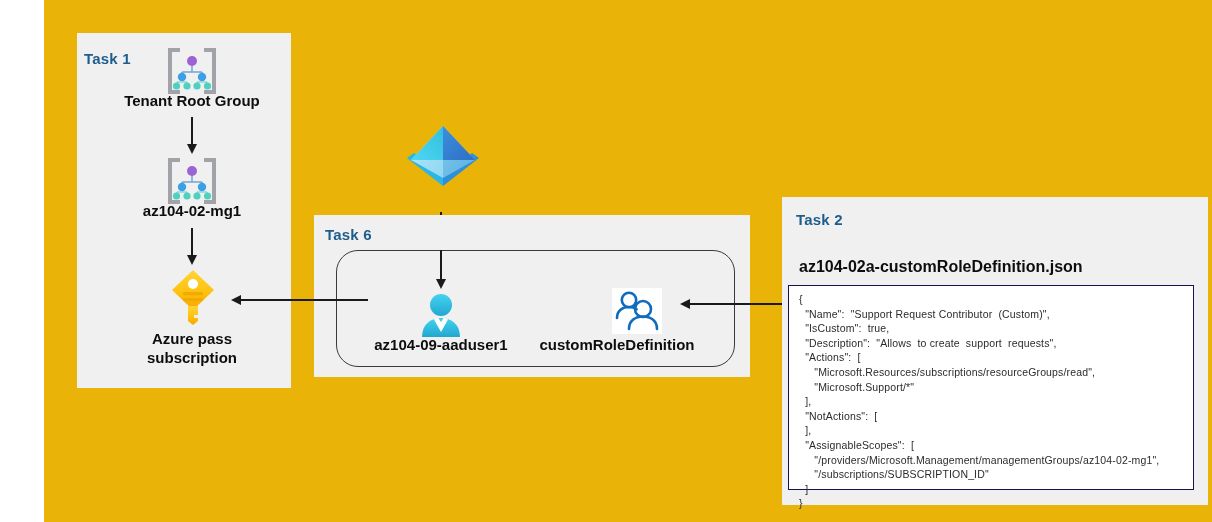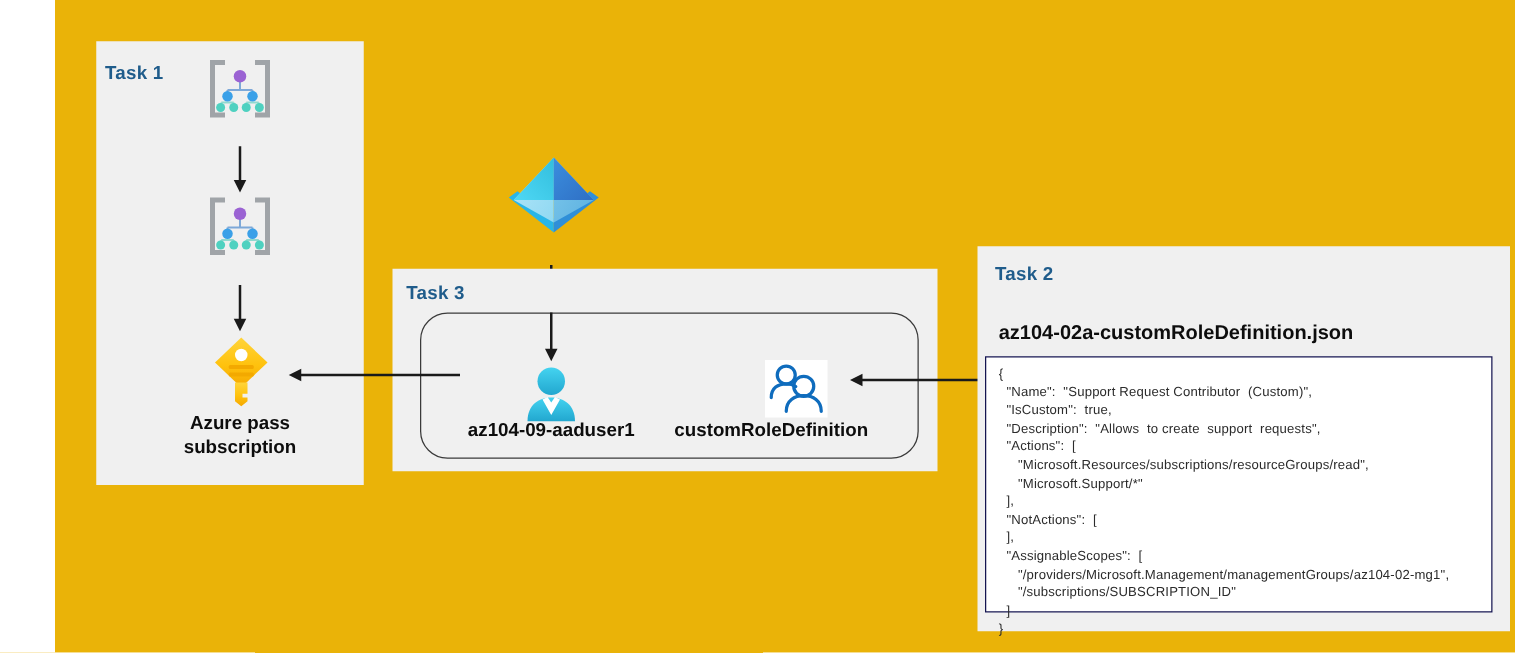--- a/index.html
+++ b/index.html
@@ -117,20 +117,21 @@
       <circle cx="28" cy="14" r="5" fill="#9b63d3"></circle>
       <circle cx="18" cy="30" r="4.2" fill="#3aa0e8"></circle>
       <circle cx="38" cy="30" r="4.2" fill="#3aa0e8"></circle>
       <circle cx="12.5" cy="39" r="3.6" fill="#4fd1c0"></circle>
       <circle cx="23" cy="39" r="3.6" fill="#4fd1c0"></circle>
       <circle cx="33" cy="39" r="3.6" fill="#4fd1c0"></circle>
       <circle cx="43.5" cy="39" r="3.6" fill="#4fd1c0"></circle>
     </svg>
   </div>
 
+  <div class="node-label" style="left:48px; top:92px; width:200px;">Tenant Root Group</div>
 
   <div class="connector" style="left:147px; top:117px; width:1.6px; height:28px;"></div>
   <div class="arrow-head arrow-down" style="left:143px; top:144px;"></div>
 
   <div class="icon-box" style="left:120px; top:157px; width:56px; height:48px;">
     <svg width="56" height="48" viewBox="0 0 56 48">
       <path d="M14 3 L6 3 L6 45 L14 45" fill="none" stroke="#a0a4a8" stroke-width="4" stroke-linecap="square"></path>
       <path d="M42 3 L50 3 L50 45 L42 45" fill="none" stroke="#a0a4a8" stroke-width="4" stroke-linecap="square"></path>
       <line x1="28" y1="17" x2="28" y2="25" stroke="#7da8d8" stroke-width="1.6"></line>
       <line x1="18" y1="25" x2="38" y2="25" stroke="#7da8d8" stroke-width="1.6"></line>
@@ -147,20 +148,21 @@
       <circle cx="28" cy="14" r="5" fill="#9b63d3"></circle>
       <circle cx="18" cy="30" r="4.2" fill="#3aa0e8"></circle>
       <circle cx="38" cy="30" r="4.2" fill="#3aa0e8"></circle>
       <circle cx="12.5" cy="39" r="3.6" fill="#4fd1c0"></circle>
       <circle cx="23" cy="39" r="3.6" fill="#4fd1c0"></circle>
       <circle cx="33" cy="39" r="3.6" fill="#4fd1c0"></circle>
       <circle cx="43.5" cy="39" r="3.6" fill="#4fd1c0"></circle>
     </svg>
   </div>
 
+  <div class="node-label" style="left:48px; top:202px; width:200px;">az104-02-mg1</div>
 
   <div class="connector" style="left:147px; top:228px; width:1.6px; height:28px;"></div>
   <div class="arrow-head arrow-down" style="left:143px; top:255px;"></div>
 
   <div class="icon-box" style="left:123px; top:268px; width:52px; height:58px;">
     <svg width="52" height="58" viewBox="0 0 52 58">
       <defs>
         <linearGradient id="keyGrad" x1="0" y1="0" x2="0" y2="1">
           <stop offset="0%" stop-color="#ffd43a"></stop>
           <stop offset="55%" stop-color="#ffc20e"></stop>
@@ -208,21 +210,21 @@
       <path d="M39 6 L71 40 L39 40 Z" fill="url(#tRight)"></path>
     </svg>
   </div>
 
 
   <div class="connector" style="left:396px; top:212px; width:1.6px; height:68px;"></div>
   <div class="arrow-head arrow-down" style="left:392px; top:279px;"></div>
 
   <div class="panel" style="left:270px; top:215px; width:436px; height:162px;"></div>
 
-  <div class="task-label" style="left:281px; top:226px;">Task 3</div>
+  <div class="task-label" style="left:281px; top:226px;">Task 6</div>
 
   <div class="round-group" style="left:292px; top:250px; width:397px; height:115px;"></div>
 
   <div class="connector" style="left:396px; top:250px; width:1.6px; height:30px;"></div>
   <div class="arrow-head arrow-down" style="left:392px; top:279px;"></div>
 
   <div class="icon-box" style="left:373px; top:292px; width:48px; height:46px;">
     <svg width="48" height="46" viewBox="0 0 48 46">
       <defs>
         <linearGradient id="uGrad" x1="0" y1="0" x2="0" y2="1">

